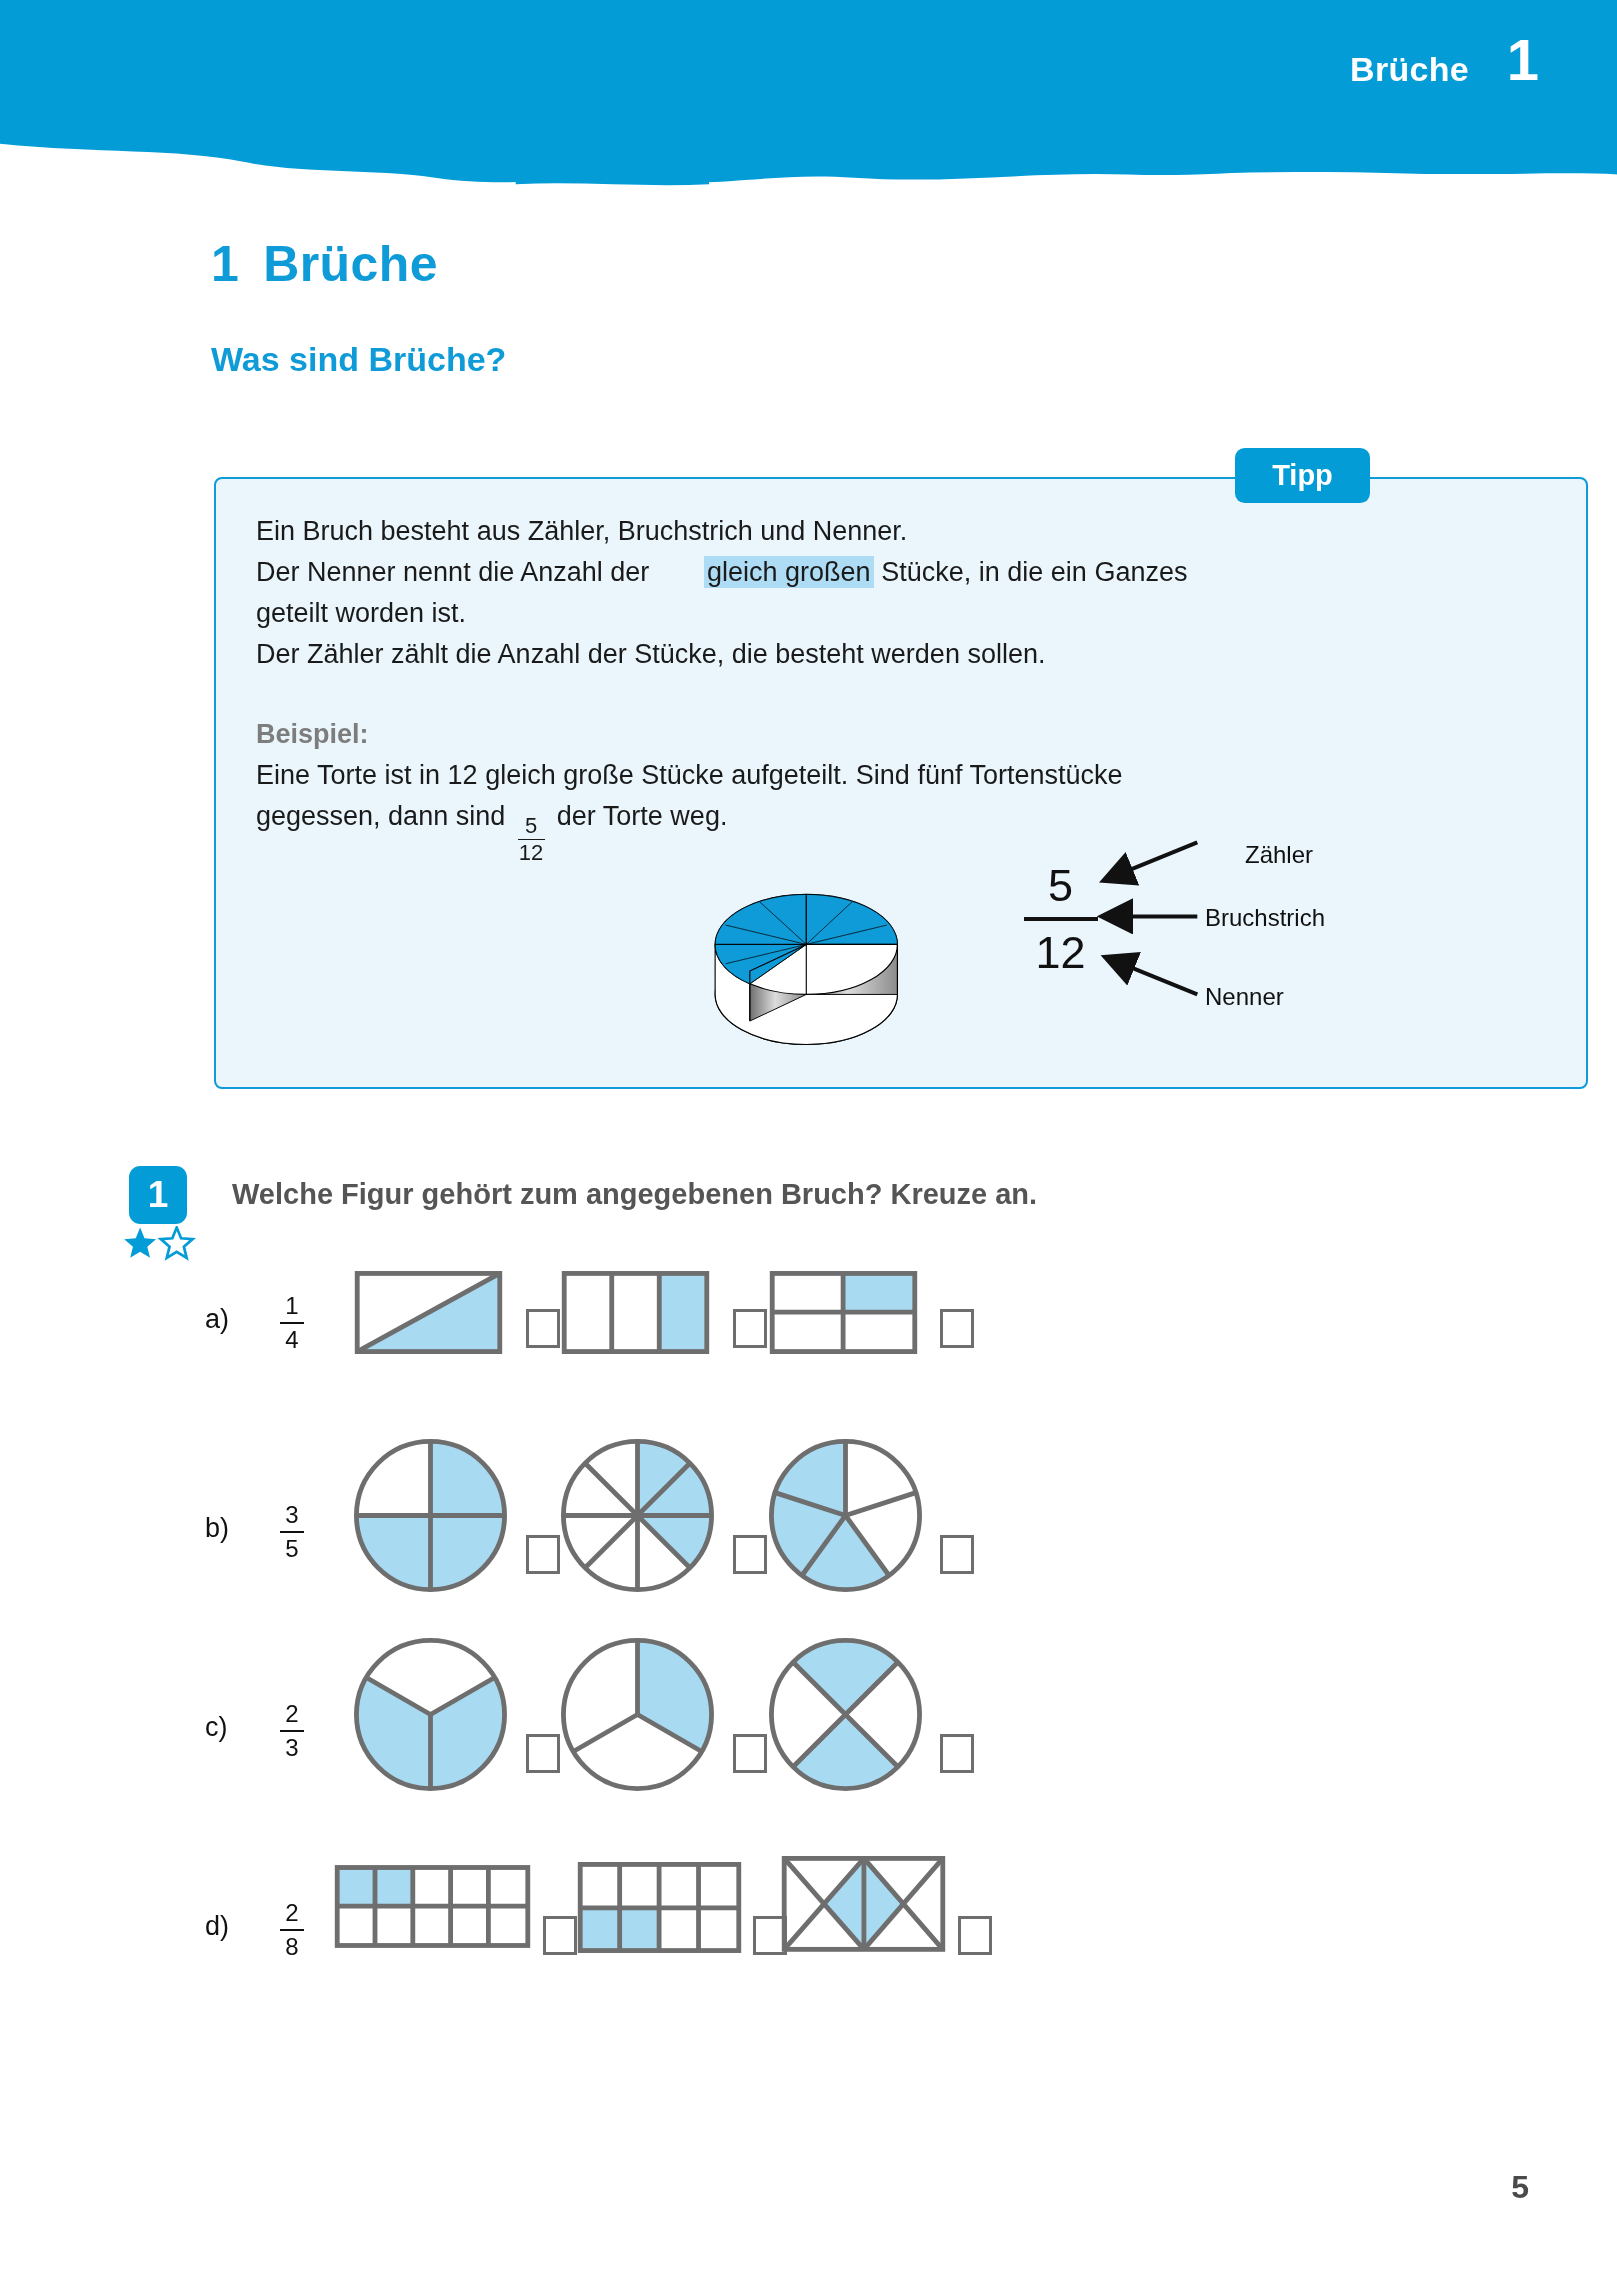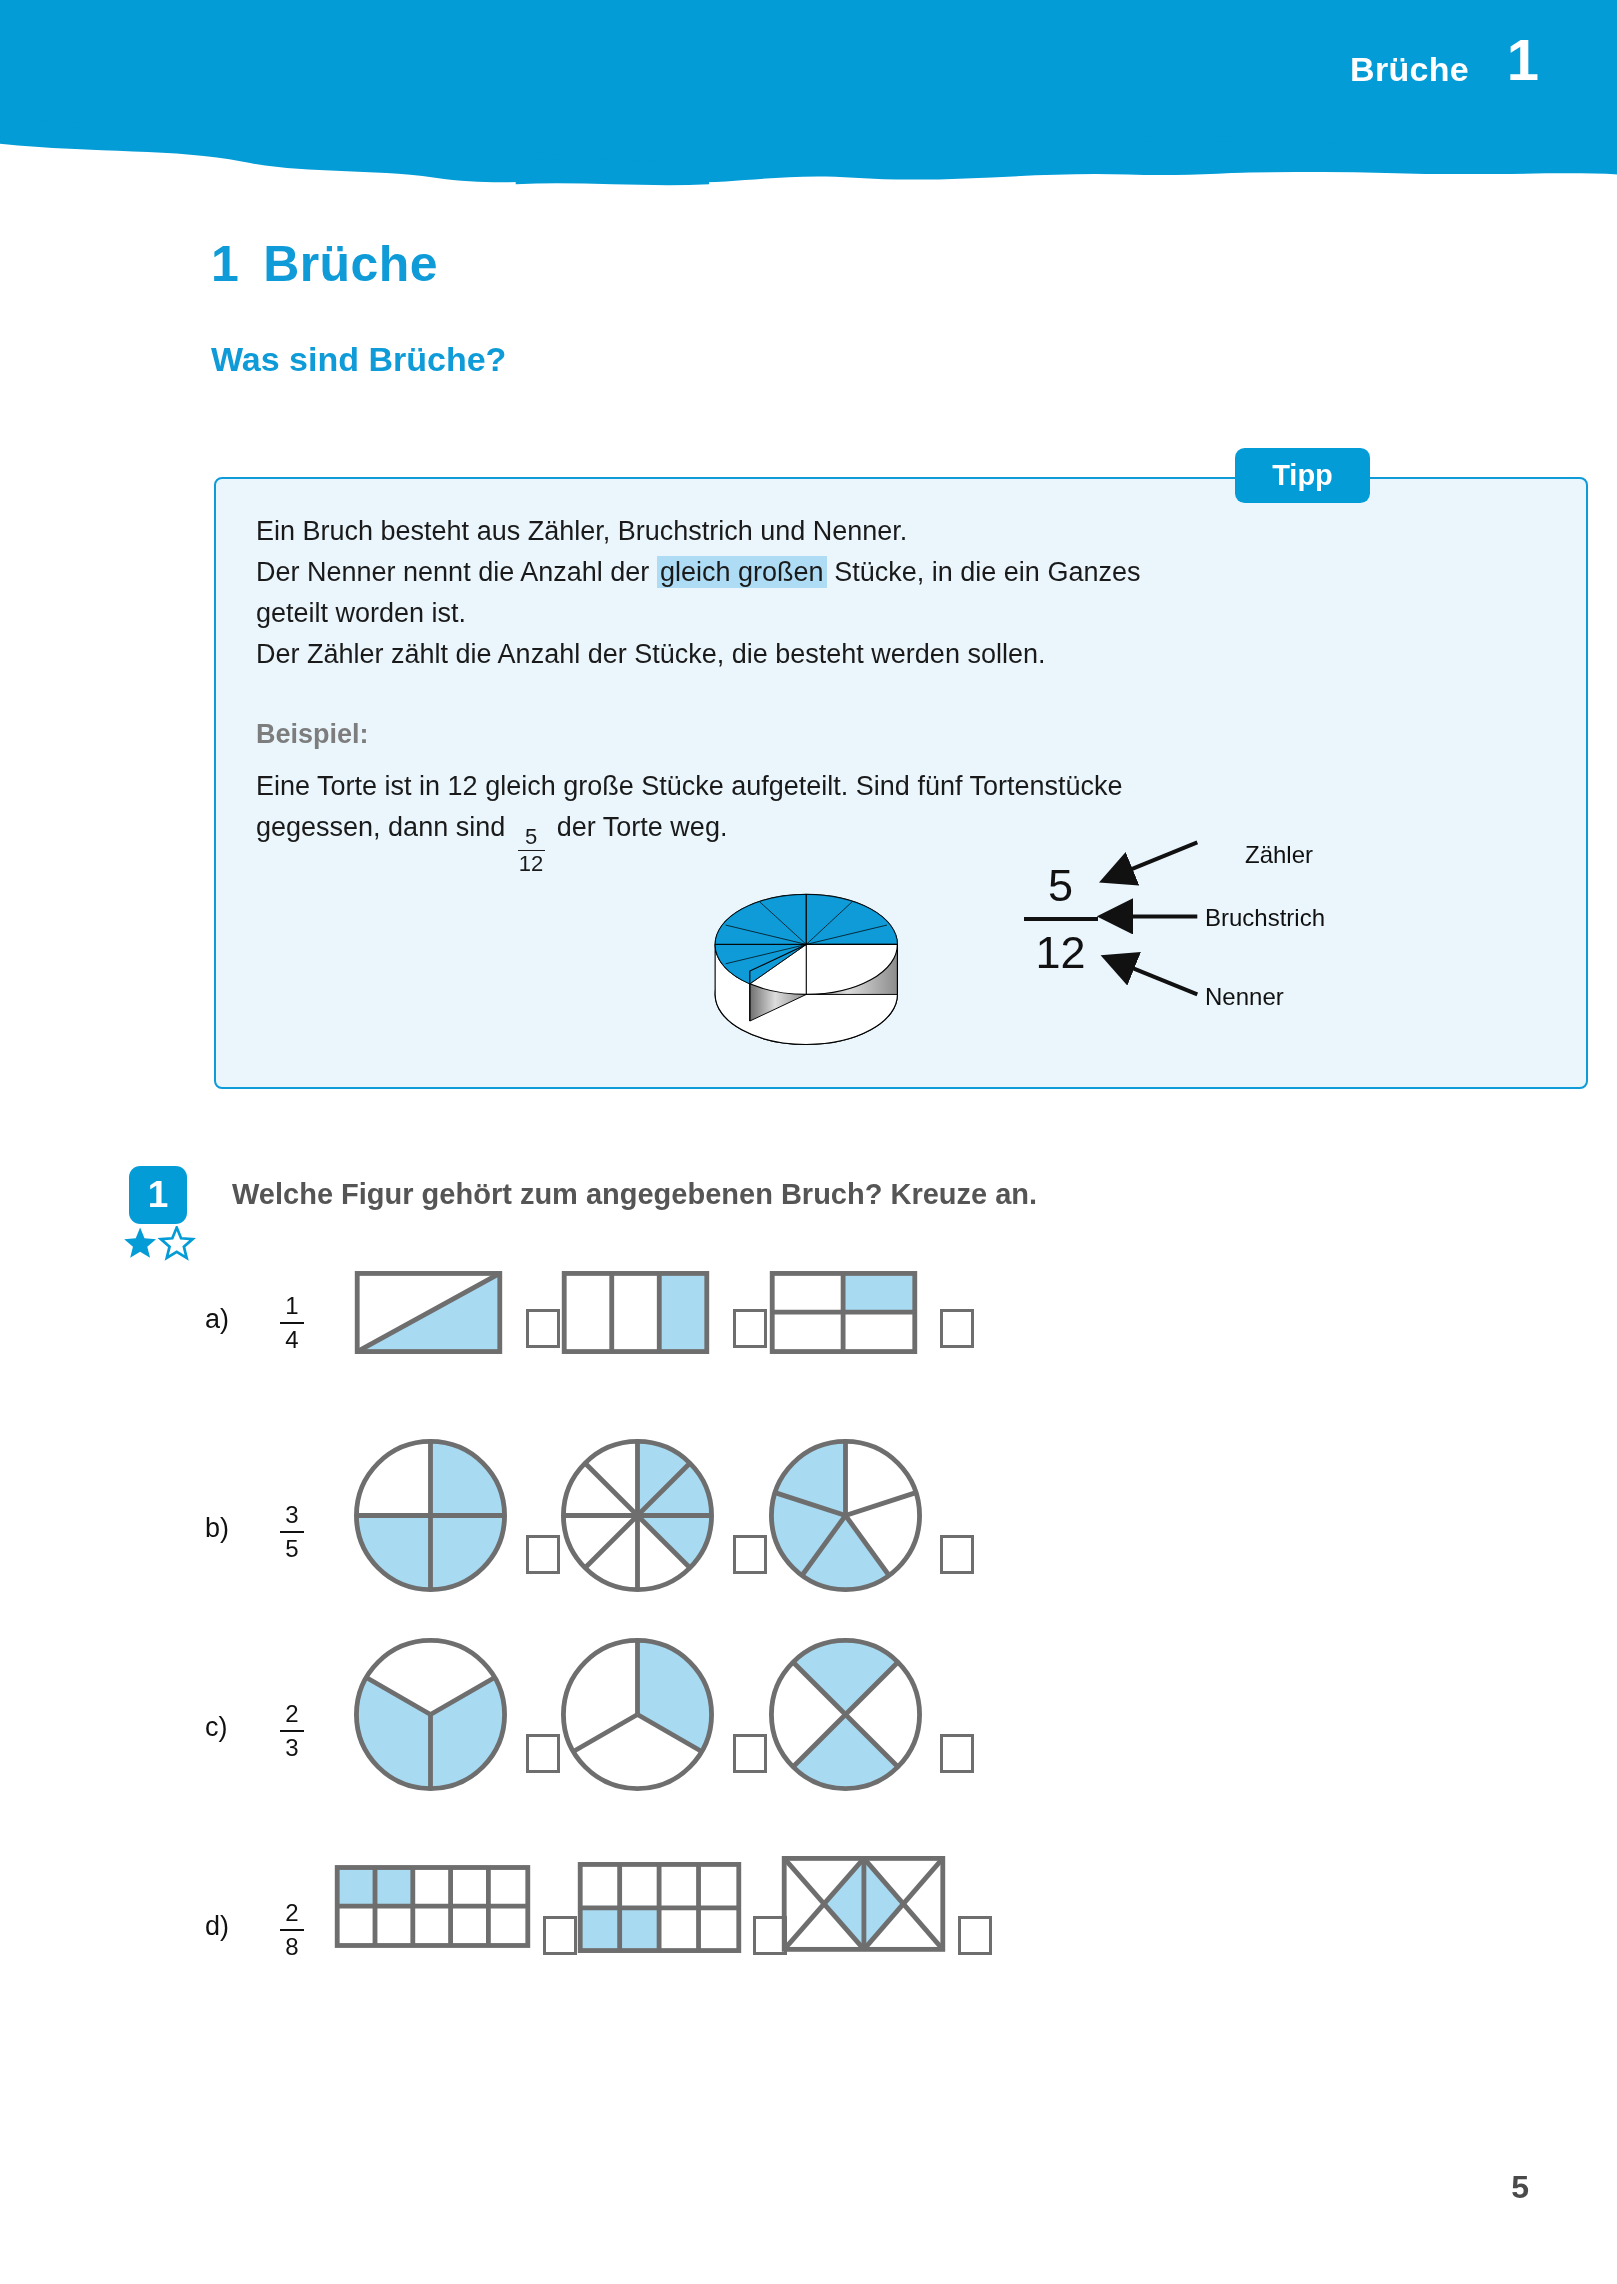--- a/index.html
+++ b/index.html
@@ -54,25 +54,25 @@
     position:absolute; left:214px; top:477px;
     width:1374px; height:612px;
     background:#EAF6FC; border:2.4px solid #0E9BD8; border-radius:8px;
     box-sizing:border-box;
     z-index:2;
   }
   .tip-text{
     position:absolute; left:40px; top:32px; width:1144px;
     font-size:27px; color:#1a1a1a; line-height:1.52;
   }
-  .hl{ background:#AEDCF4; padding:0.8px 3.2px; }
+  .hl{ background:#AEDCF4; padding:0.8px 3.2px;margin-left:47px; }
   .beispiel-label{
     margin-top:39px; color:#7d7d7d; font-weight:bold; font-size:27px;
   }
-  .beispiel-body{ margin-top:11px; }
+  .beispiel-body{ margin-top:0; }
   .inline-frac{
     display:inline-flex; flex-direction:column; align-items:center;
     vertical-align:-8px; margin:0 4.8px; line-height:1;
   }
   .inline-frac .n{ font-size:22px; }
   .inline-frac .bar{ width:27px; height:1.6px; background:#1a1a1a; margin:1.6px 0; }
   .inline-frac .d{ font-size:22px; }
 
   
   .cake-wrap{ position:absolute; left:483px; top:346px; width:685px; height:242px; }

